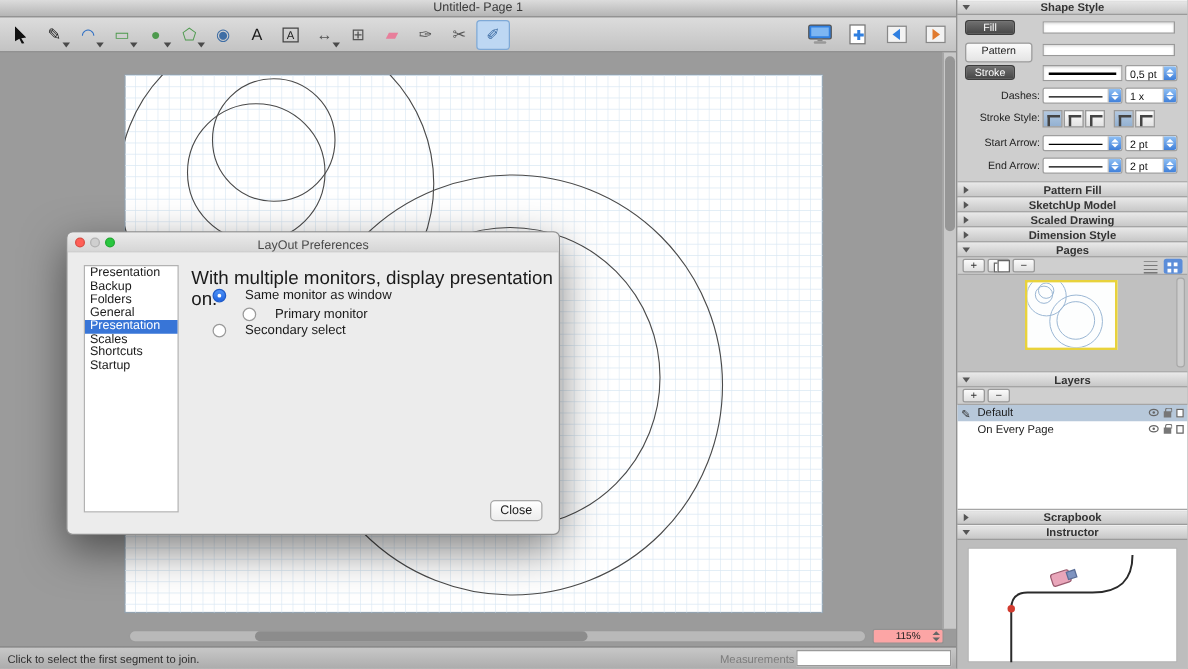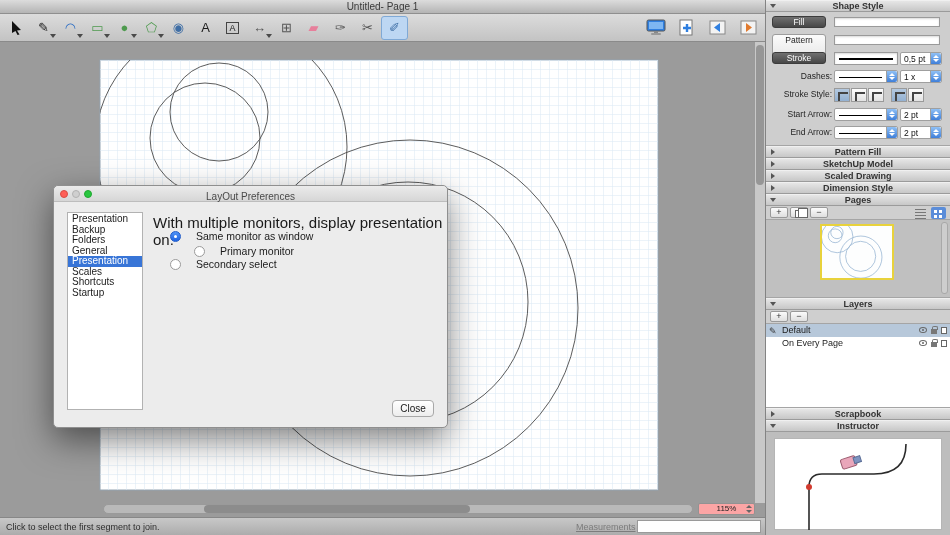--- a/index.html
+++ b/index.html
@@ -44,21 +44,21 @@
     font-size:8px; line-height:10px; text-align:center; color:#222; }
   .zsteppers { position:absolute; right:1px; top:1px; width:8px; height:8px; }
   .zsteppers:before { content:""; position:absolute; top:0; left:1px; border-left:3px solid transparent; border-right:3px solid transparent; border-bottom:3px solid #666; }
   .zsteppers:after { content:""; position:absolute; top:5px; left:1px; border-left:3px solid transparent; border-right:3px solid transparent; border-top:3px solid #666; }
 
   
   .statusbar { position:absolute; left:0; top:517px; width:765px; height:18px;
     background:linear-gradient(#c8c8c8,#acacac); border-top:1px solid #878787;
     font-size:9px; color:#2e2e2e; }
   .hint { position:absolute; left:6px; top:4px; }
-  .meas-label { position:absolute; left:576px; top:4px; color:#7c7c7c;text-decoration:underline; }
+  .meas-label { position:absolute; left:576px; top:4px; color:#7c7c7c; }
   .meas-field { position:absolute; left:637px; top:2px; width:124px; height:13px;
     border:1px solid #9a9a9a; background:#fff; font-size:9px; }
 
   
   .dialog { position:absolute; left:53px; top:185px; width:395px; height:243px;
     background:#ececec; border:1px solid #8f8f8f; border-radius:5px;
     box-shadow:0 12px 34px rgba(0,0,0,.5); z-index:20; }
   .dlg-titlebar { position:relative; height:16px;
     background:linear-gradient(#ebebeb,#d6d6d6); border-bottom:1px solid #bdbdbd;
     border-radius:5px 5px 0 0; text-align:center; }
@@ -93,24 +93,24 @@
     font-size:9px; font-weight:bold; color:#333; text-align:center; line-height:10px; }
   .tri-down { position:absolute; left:4px; top:3px; width:0; height:0;
     border-left:3px solid transparent; border-right:3px solid transparent;
     border-top:4px solid #555; }
   .tri-right { position:absolute; left:5px; top:2px; width:0; height:0;
     border-top:3px solid transparent; border-bottom:3px solid transparent;
     border-left:4px solid #555; }
 
   .ss-body { position:relative; height:134px; background:#cecece;
     border-bottom:1px solid #a5a5a5; font-size:9px; }
-  .btn-dark { position:absolute; left:6px; width:54px; height:12px;
+  .btn-dark { position:absolute; left:6px; width:40px; height:12px;
     background:linear-gradient(#707070,#474747); color:#fff; border:1px solid #3c3c3c;
     border-radius:3px; text-align:center; line-height:11px; font-size:8.5px; }
-  .btn-light { position:absolute; left:6px; width:54px; height:28px;
+  .btn-light { position:absolute; left:6px; width:54px; height:16px;
     background:linear-gradient(#fbfbfb,#e4e4e4); color:#222; border:1px solid #9d9d9d;
     border-radius:3px; text-align:center; line-height:11px; font-size:8.5px; }
   .swatch { position:absolute; background:#fff; border:1px solid #9a9a9a;
     box-shadow:inset 0 1px 2px rgba(0,0,0,.15); }
   .sslabel { position:absolute; width:66px; text-align:right; color:#1e1e1e;
     font-size:8.5px; line-height:13px; left:0; }
   .combo { position:absolute; height:13px; background:#fff;
     border:1px solid #9f9f9f; border-radius:2px; }
   .combo .cline { position:absolute; left:4px; right:15px; top:6px; border-top:1px solid #000; }
   .combo .val { position:absolute; left:3px; top:0; font-size:8.5px; line-height:12px; color:#111; }

